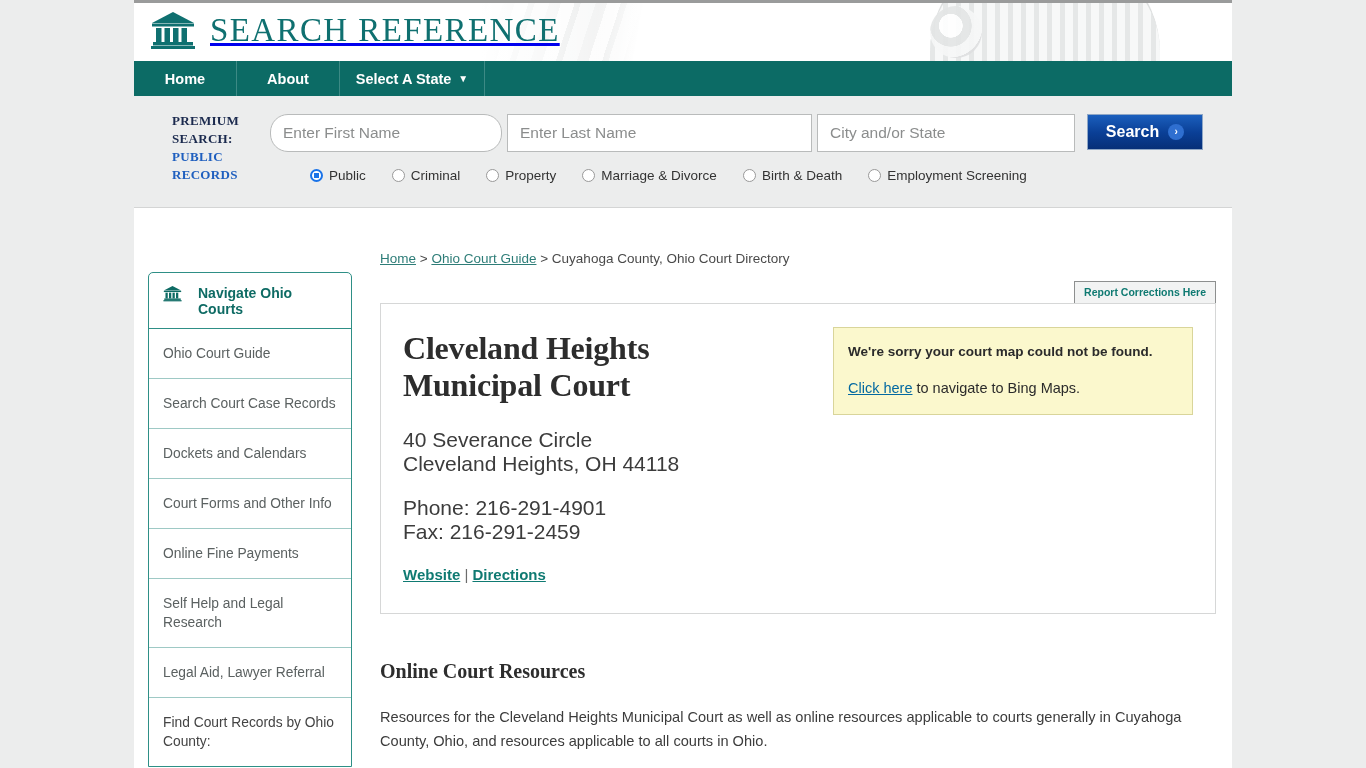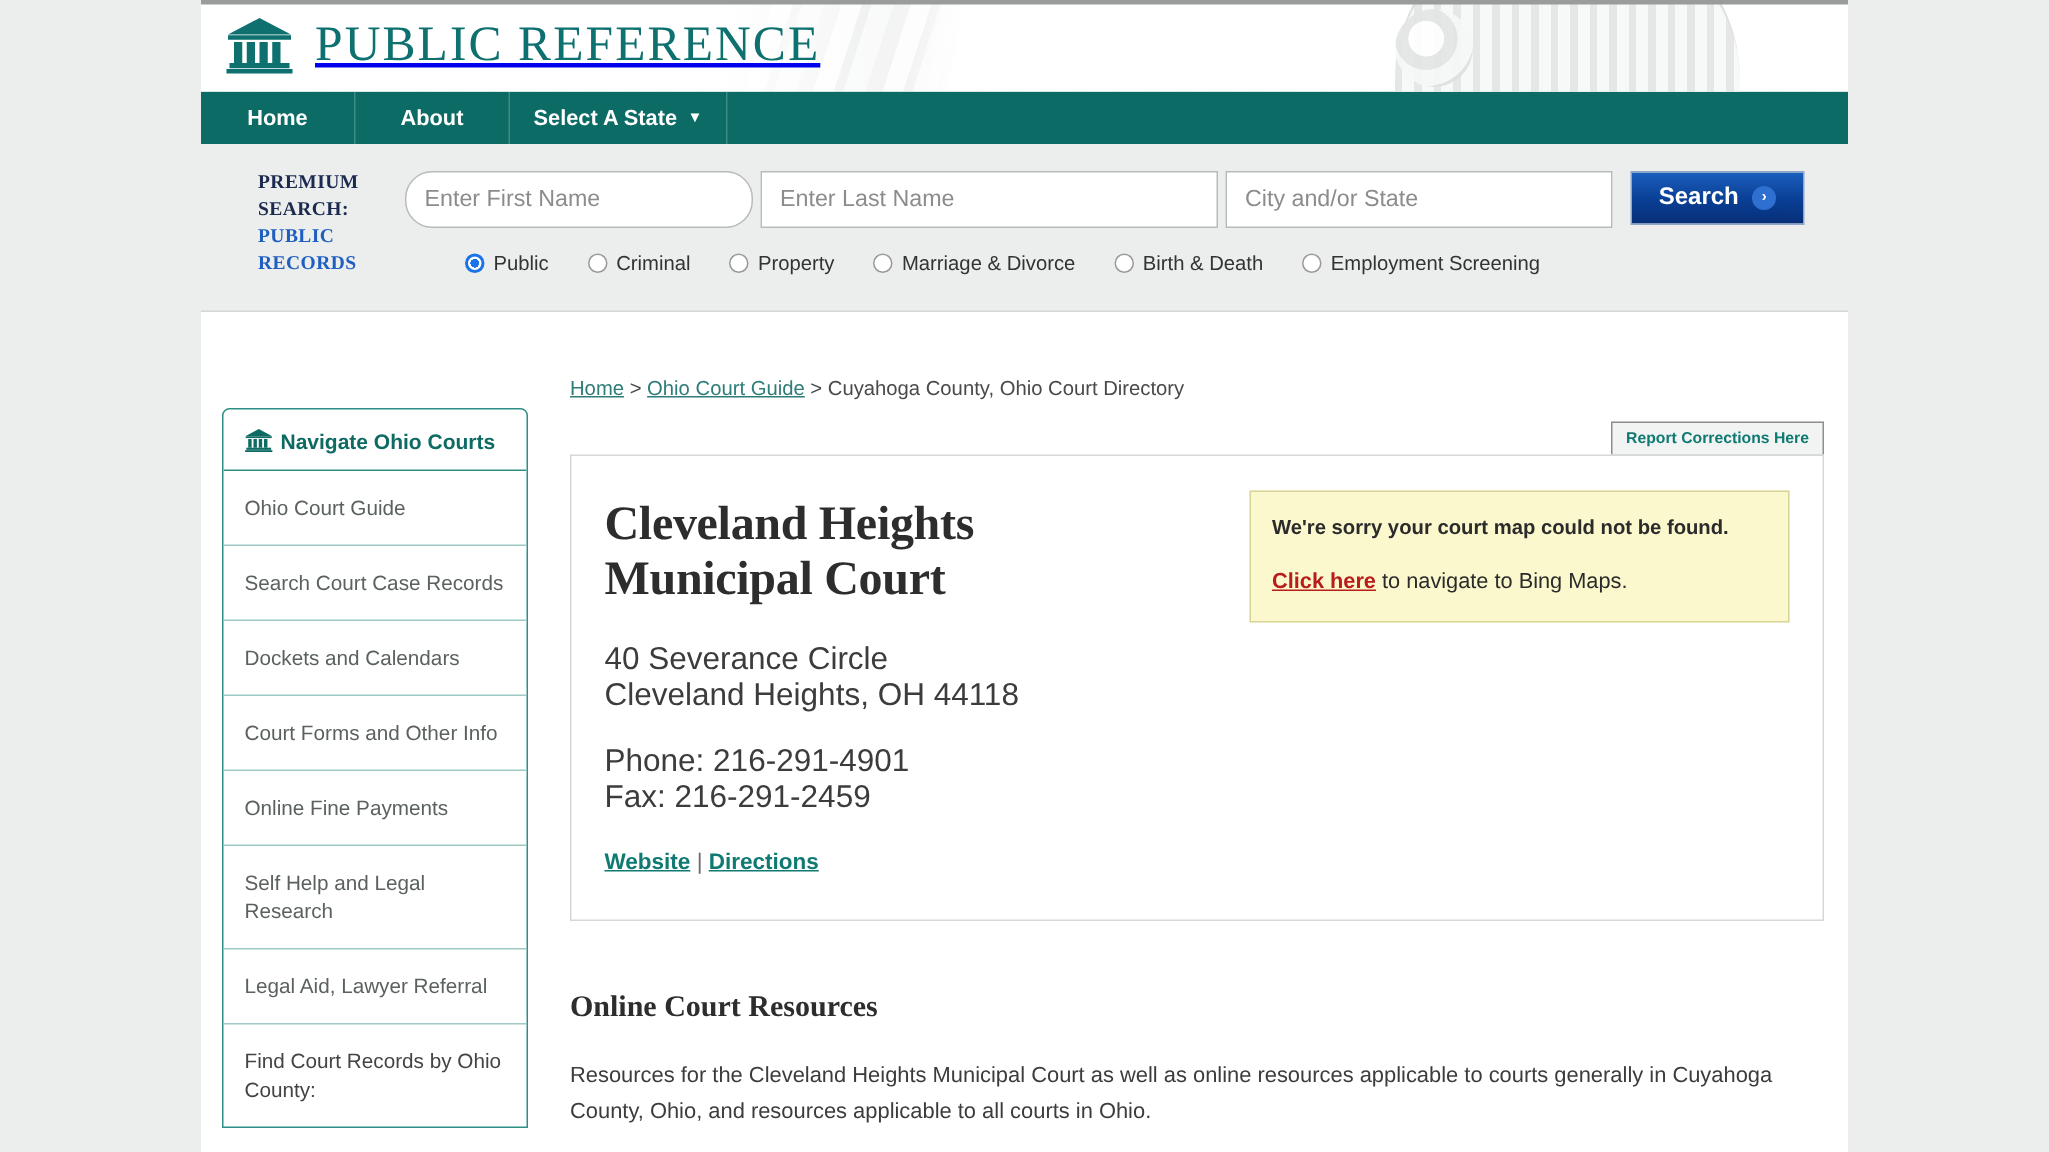--- a/index.html
+++ b/index.html
@@ -211,21 +211,21 @@
     position: absolute;
     left: 14px; top: 64px;
     width: 204px;
     border: 1px solid #2e8f86;
     border-radius: 5px 5px 0 0;
     background: #ffffff;
     box-sizing: border-box;
     overflow: hidden;
   }
   .sb-head {
-    display: flex; align-items: center; gap: 5px;
+    display: flex; align-items: flex-start; gap: 16px;
     padding: 12px 12px 11px 14px;
     border-bottom: 1px solid #2e8f86;
     color: #0e6b64;
     font-weight: bold;
     font-size: 14px;
   }
   .sb-head svg { flex: none; }
   .sb-item {
     padding: 15px 14px;
     border-bottom: 1px solid #9ec9c5;
@@ -278,21 +278,21 @@
     border: 1px solid #d9d59a;
     padding: 16px 14px 18px;
     box-sizing: border-box;
   }
   .map-notice .mn-title {
     font-size: 13.5px; font-weight: bold; color: #2b2b2b;
     margin-bottom: 21px;
   }
   .map-notice .mn-body { font-size: 14.5px; color: #2b2b2b; }
   .map-notice .mn-body a {
-    color: #b91c1c; font-weight: bold; text-decoration: underline;
+    color: #0369a1; font-weight: normal; text-decoration: underline;
   }
 
   .resources-title {
     font-family: "Liberation Serif", serif;
     font-weight: bold;
     font-size: 20px;
     color: #2d2d2d;
     margin: 46px 0 0;
   }
   .resources-body {
@@ -319,21 +319,21 @@
       <svg class="logo-mark" viewBox="0 0 46 40">
         <polygon points="23,2 44,13 2,13" fill="#0f7070"></polygon>
         <rect x="2" y="13.5" width="42" height="3" fill="#0f7070"></rect>
         <rect x="6" y="18" width="5.5" height="14" fill="#0f7070"></rect>
         <rect x="14.5" y="18" width="5.5" height="14" fill="#0f7070"></rect>
         <rect x="23" y="18" width="5.5" height="14" fill="#0f7070"></rect>
         <rect x="31.5" y="18" width="5.5" height="14" fill="#0f7070"></rect>
         <rect x="3" y="32" width="40" height="3.5" fill="#0f7070"></rect>
         <rect x="1" y="36" width="44" height="3" fill="#0f7070"></rect>
       </svg>
-      <span class="logo-text">PUBLIC REFERENCE</span>
+      <span class="logo-text">SEARCH REFERENCE</span>
     </a>
   </div>
 
   <div class="navbar">
     <div class="nav-item home">
       <span>Home</span>
     </div>
     <div class="nav-item about">
       <span>About</span>
     </div>

